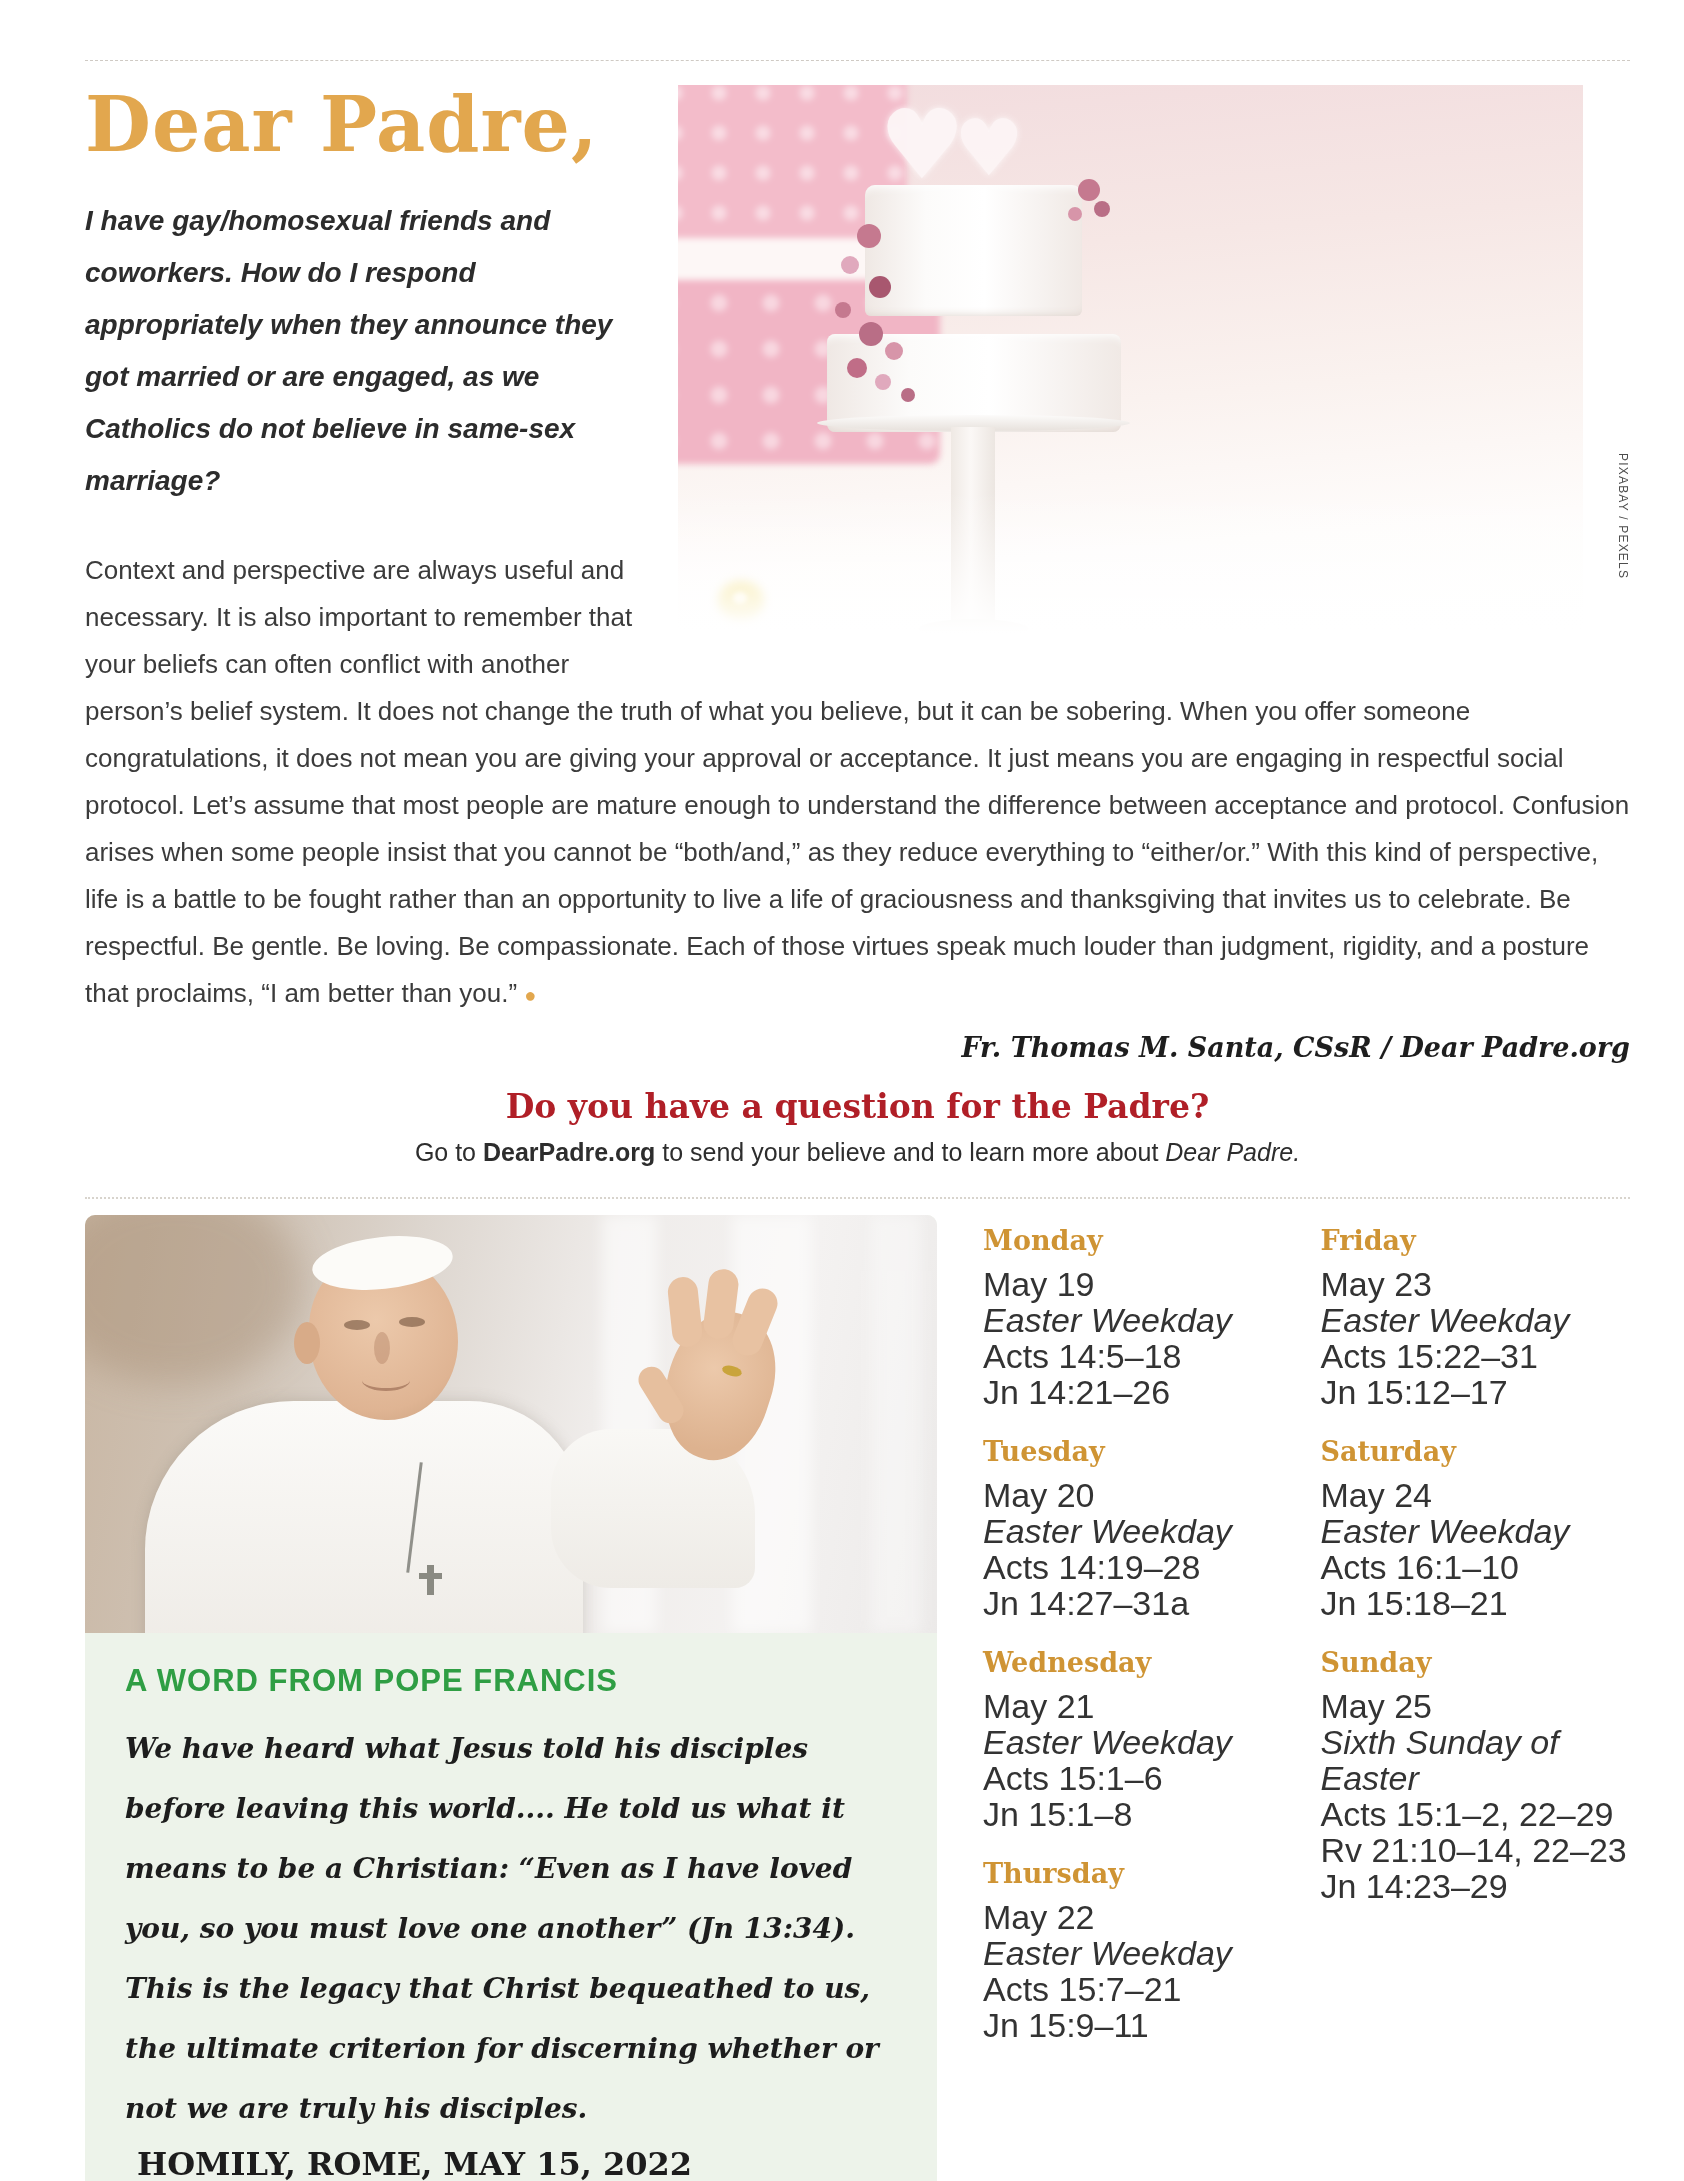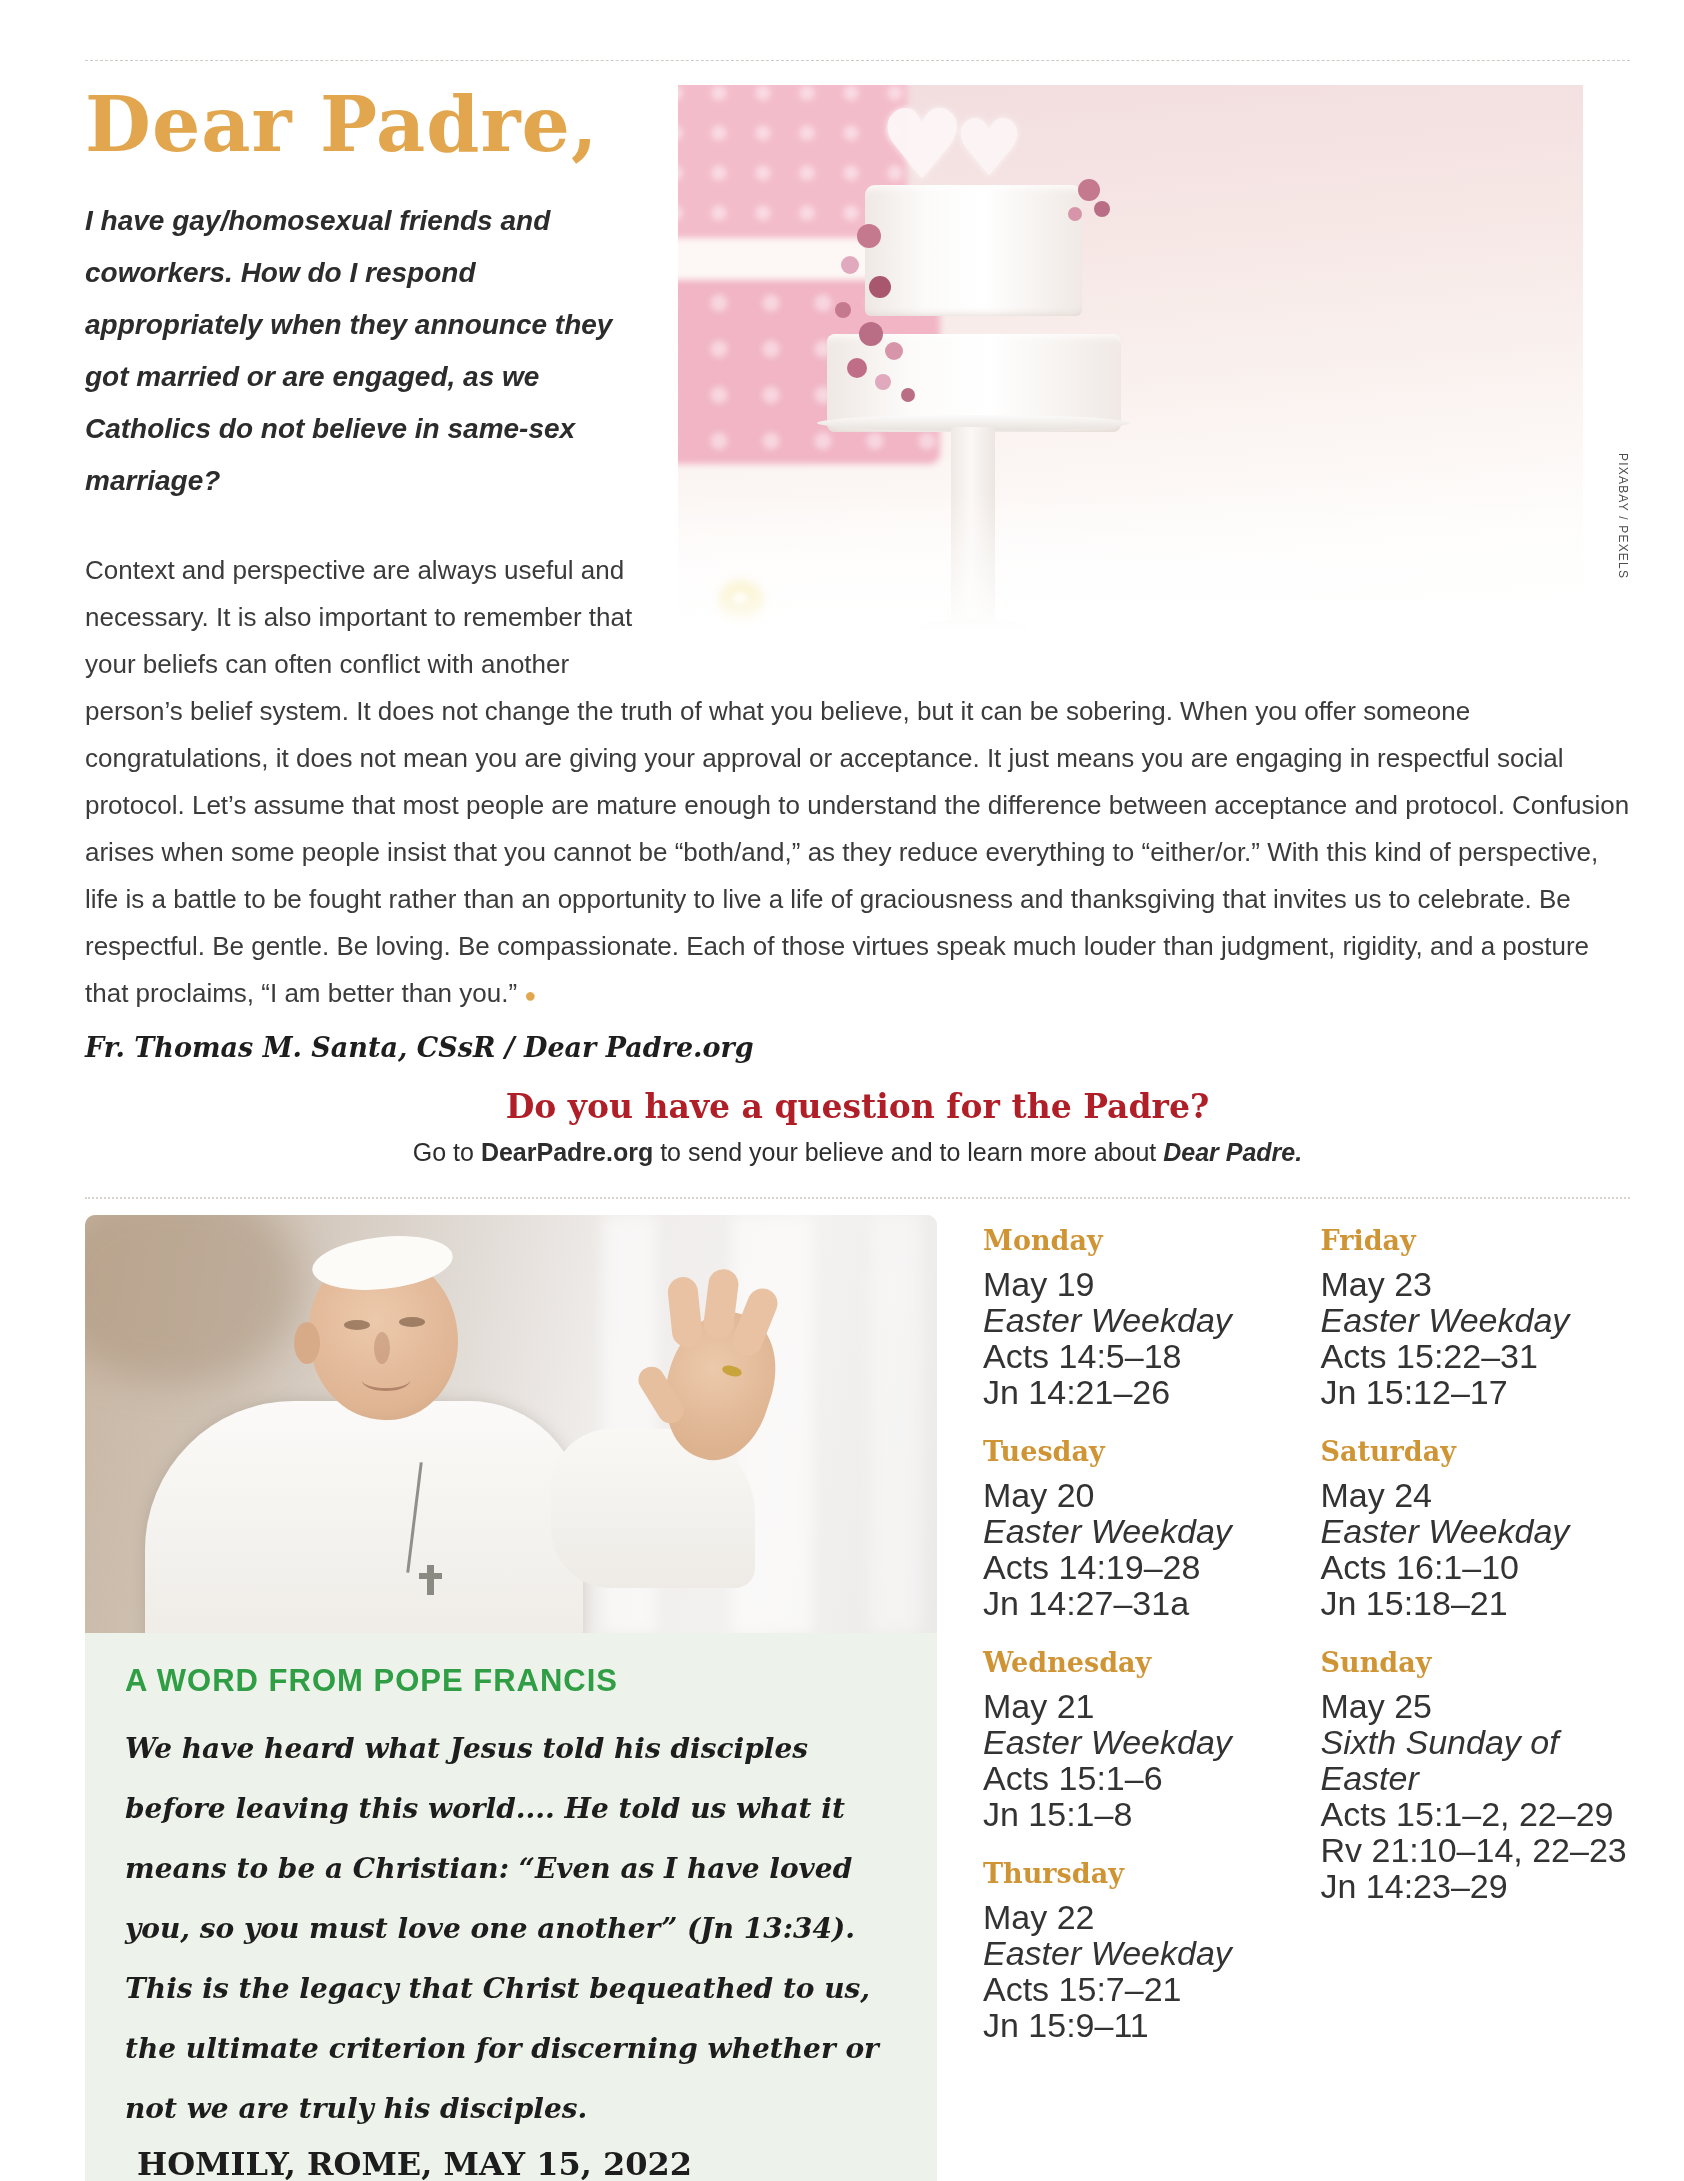--- a/index.html
+++ b/index.html
@@ -58,33 +58,33 @@
   }
   .question{
     margin:30px 0 0;font-style:italic;font-weight:bold;
     font-size:28px;line-height:52px;color:#2c2c2c;
   }
   .answer{
     margin:40px 0 0;font-size:26px;line-height:47px;color:#3b3b3b;
   }
   .end-mark{color:#e2a74e;font-size:20px;vertical-align:middle;}
   .attribution{
-    clear:both;text-align:left;margin:14px 0 0;
+    clear:both;text-align:right;margin:14px 0 0;
     font-family:"DejaVu Serif",serif;font-weight:bold;font-style:italic;
     font-size:27px;color:#1e1e1e;
   }
 
   
   .cta-heading{
     text-align:center;margin:24px 0 0;
     font-family:"DejaVu Serif",serif;font-weight:bold;font-size:33px;color:#b01f27;
   }
   .cta-line{text-align:center;margin:12px 0 0;font-size:25px;color:#2d2d2d;}
   .cta-line .site{font-weight:bold;}
-  .cta-line .emph{font-weight:bold;font-style:italic;text-align:right;}
+  .cta-line .emph{font-weight:normal;font-style:italic;text-align:right;}
 
   
   .bottom{display:flex;gap:46px;margin-top:16px;align-items:flex-start;}
   .pope-panel{width:852px;background:#edf3ea;border-radius:10px;overflow:hidden;}
   .pope-photo{position:relative;width:910px;height:418px;overflow:hidden;
     background:linear-gradient(100deg,#c9b7a4 0%,#cfc2b4 18%,#ddd6cf 35%,#efecea 55%,#f4f2f1 75%,#e9e7e6 100%);}
   .pp-stripe{position:absolute;top:0;height:100%;background:rgba(255,255,255,.55);filter:blur(7px);}
   .pp-s1{left:517px;width:55px;}
   .pp-s2{left:647px;width:80px;}
   .pp-s3{left:786px;width:50px;opacity:.7;}

